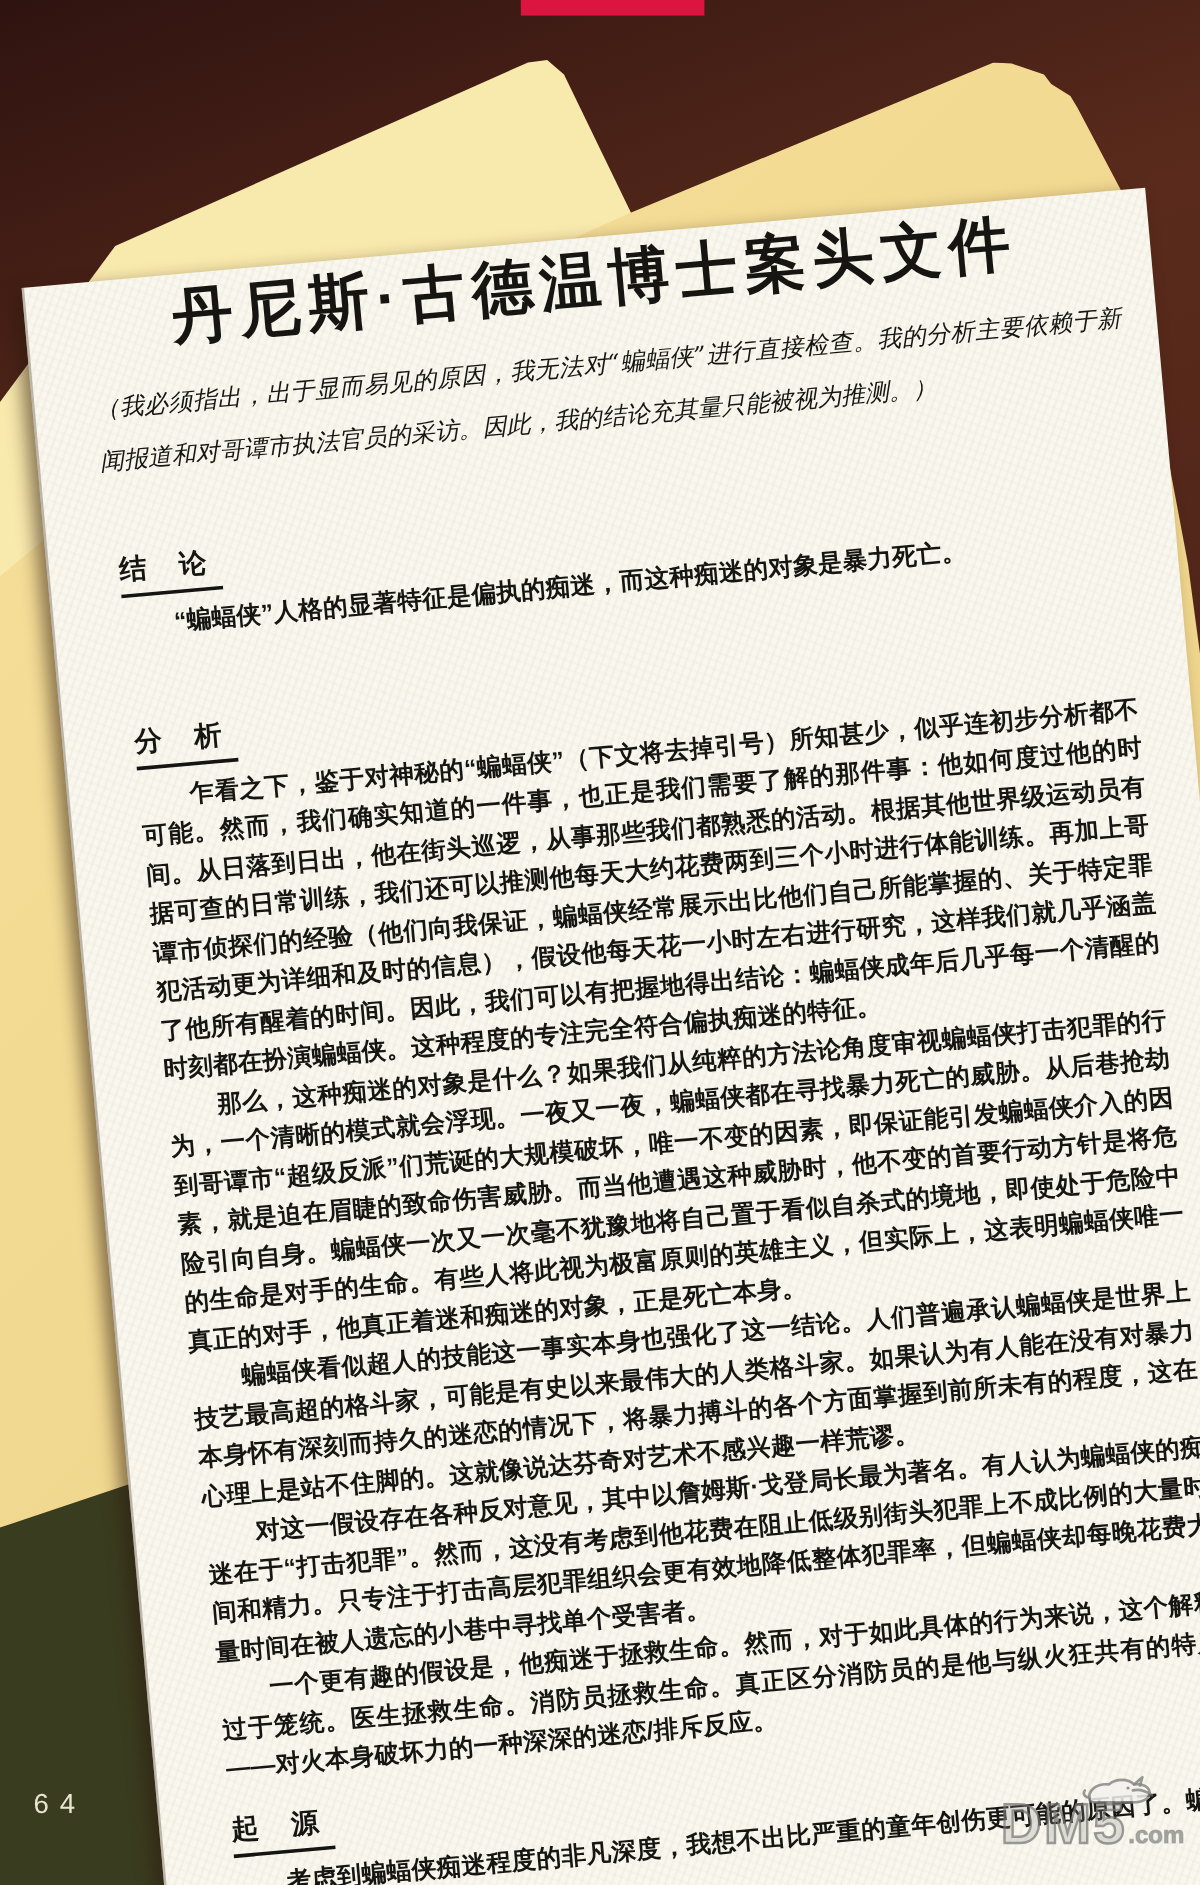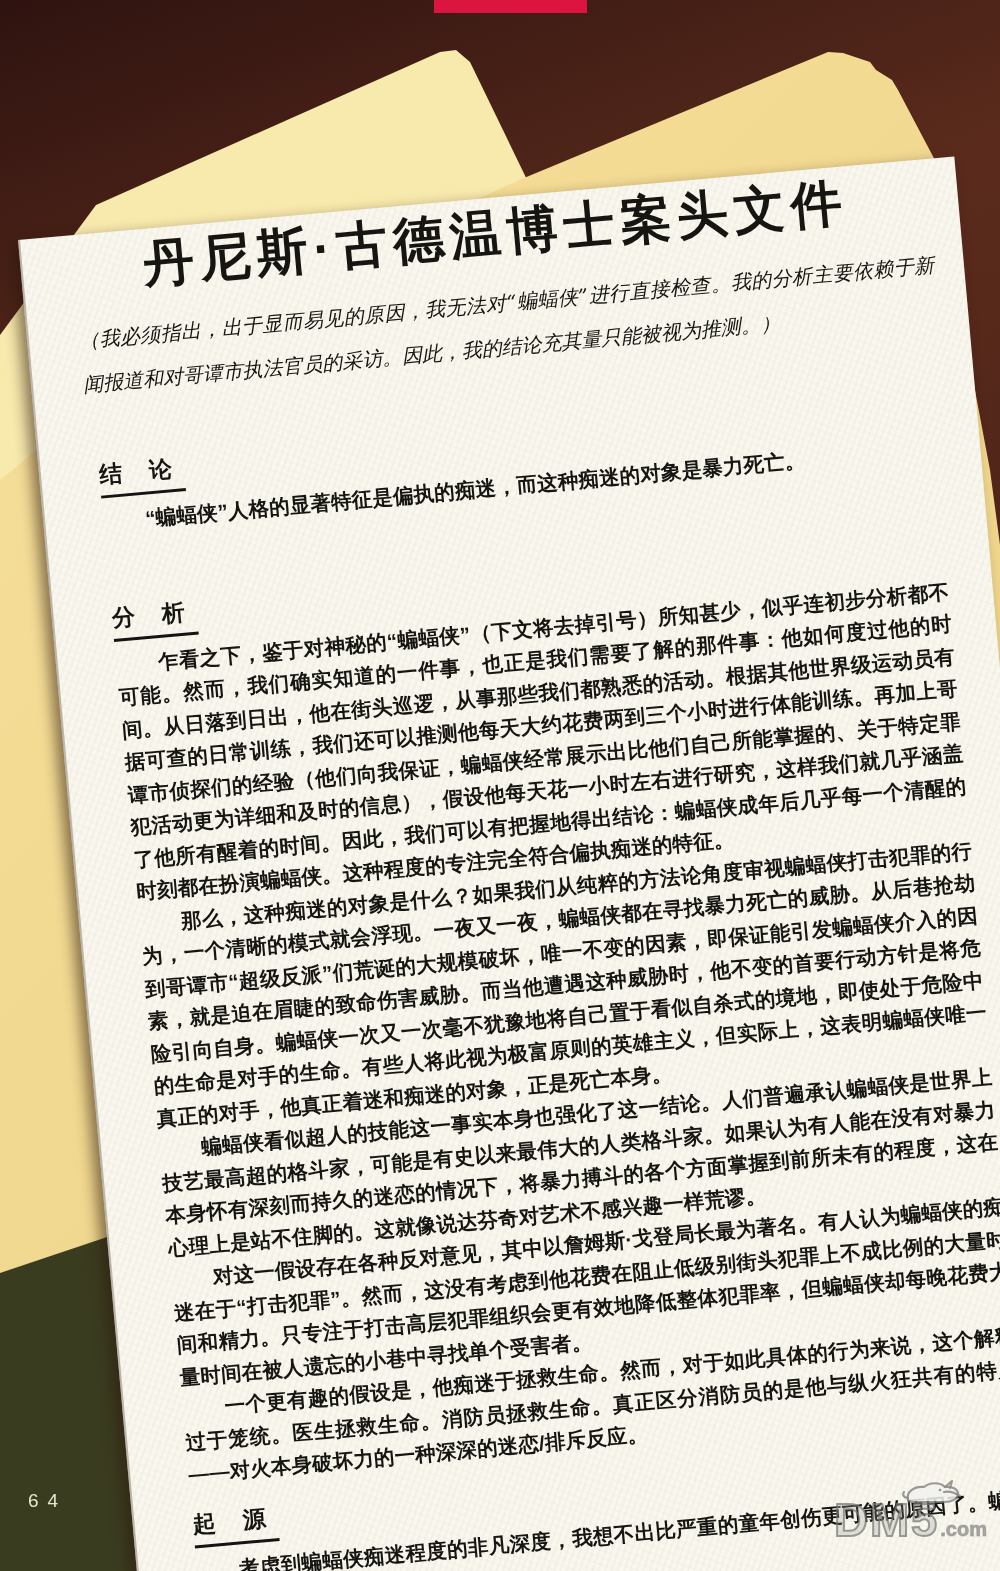--- a/index.html
+++ b/index.html
@@ -20,21 +20,21 @@
     position:absolute;inset:0;
     background:linear-gradient(135deg,#f6e09c 0%,#f2d991 45%,#e9cd82 100%);
     clip-path:polygon(0px 480px,180px 332px,524px 178px,828px 52px,843px 53px,870px 62px,876px 70px,892px 80px,898px 90px,947px 183px,958px 300px,990px 470px,1000px 545px,1000px 1571px,0px 1571px);
   }
   
   .green-corner{
     position:absolute;inset:0;background:#3a3c20;
     clip-path:polygon(0px 1273px,128px 1230px,430px 1571px,0px 1571px);
   }
   .page-number{
-    position:absolute;left:28px;top:1490px;color:#e9e5d2;font-size:19px;
+    position:absolute;left:28px;top:1490px;color:#e9e5d2;font-size:23px;
     letter-spacing:9px;font-weight:400;
   }
   
   .paper{
     position:absolute;left:18px;top:240px;width:938px;height:1420px;
     transform:rotate(-5.1deg);transform-origin:0 0;
     background:
       repeating-linear-gradient(115deg,rgba(190,185,165,0.10) 0 2px,rgba(255,255,255,0) 2px 6px),
       repeating-linear-gradient(25deg,rgba(210,205,185,0.07) 0 2px,rgba(255,255,255,0) 2px 7px),
       #f9f7ee;

